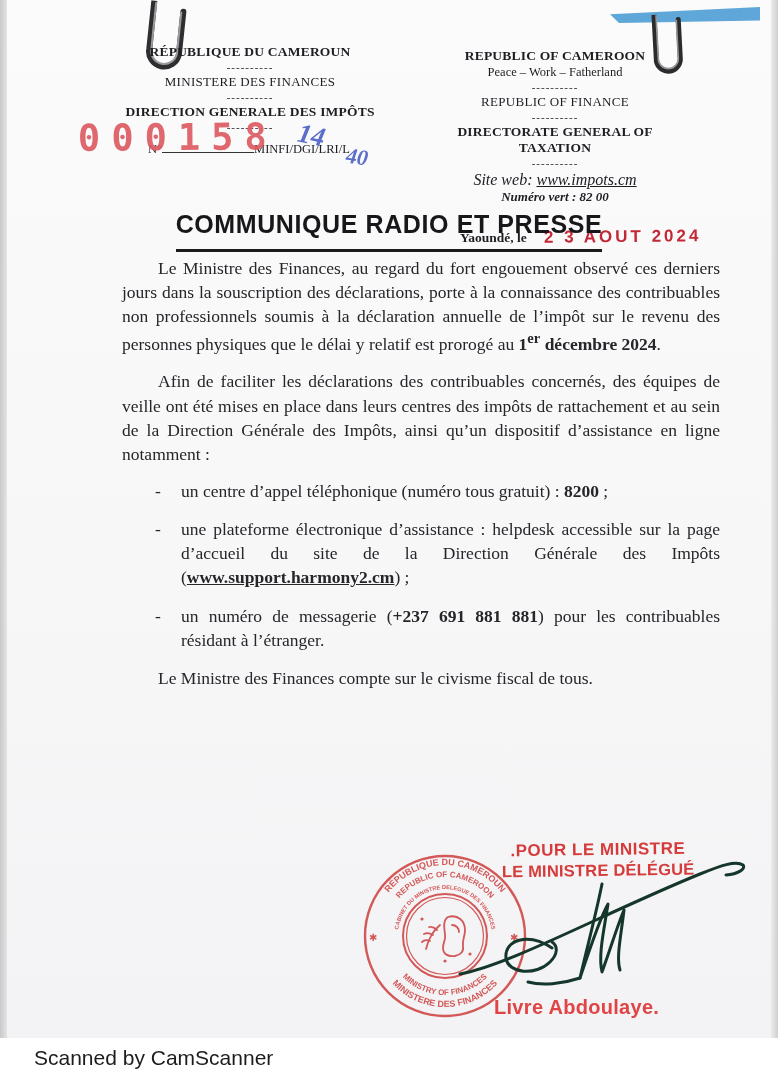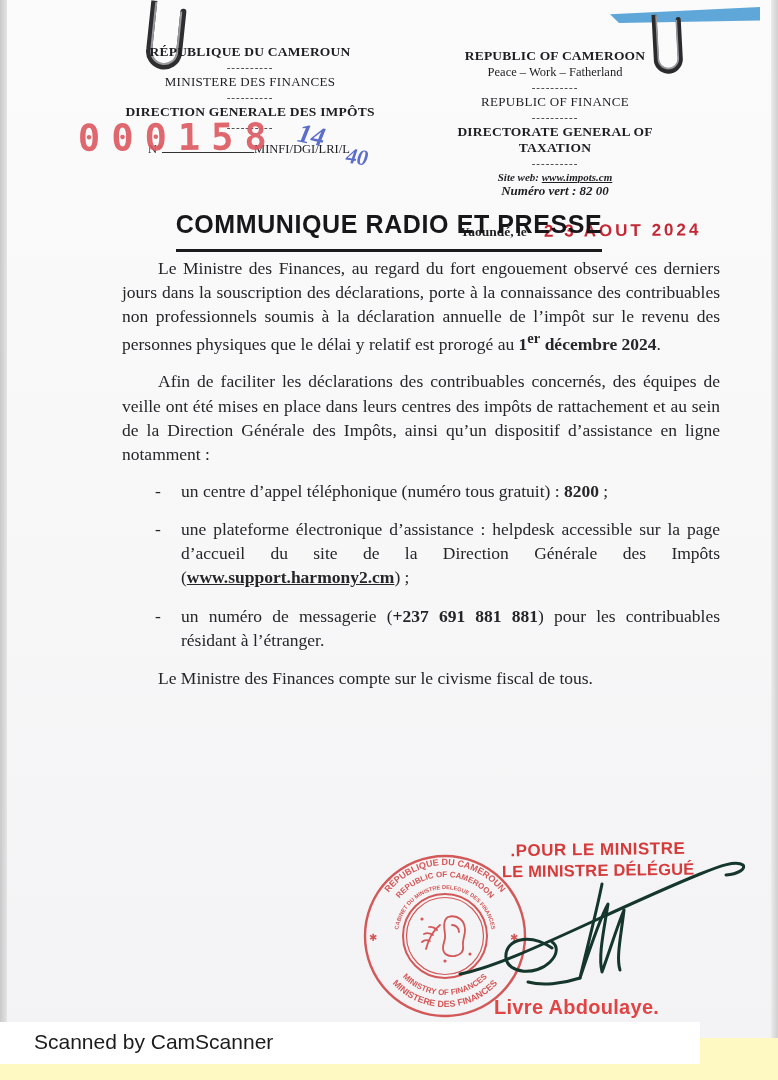--- a/index.html
+++ b/index.html
@@ -1,34 +1,34 @@
 <!DOCTYPE html>
 <html><head>
 <meta charset="utf-8">
 <style>
   html,body{margin:0;padding:0;background:#e9e9e9;}
-  .scan-page{position:relative;width:778px;height:1080px;background:#fef9c3;overflow:hidden;
+  .scan-page{position:relative;width:778px;height:1080px;background:#ffffff;overflow:hidden;
     font-family:"Liberation Serif", serif;color:#28282c;}
   .edge-left{position:absolute;left:0;top:0;width:7px;height:1038px;background:linear-gradient(90deg,#c9c9c9,#e4e4e4);}
   .edge-right{position:absolute;right:0;top:0;width:7px;height:1038px;background:linear-gradient(270deg,#cfcfcf,#ececec);}
   .paper{position:absolute;left:7px;top:0;width:764px;height:1038px;
     background:linear-gradient(180deg,#fbfbfc 0%,#f7f7f8 55%,#f3f2f4 100%);}
   .blue-strip{position:absolute;left:610px;top:7px;width:150px;height:16px;background:#5ea7d8;
     clip-path:polygon(0 45%,100% 0,100% 85%,6% 100%);}
   .paperclip{position:absolute;}
   
   .hdr{position:absolute;text-align:center;font-family:"Liberation Serif",serif;color:#1d1d22;}
   .hdr-left{left:120px;top:44px;width:260px;}
   .hdr-right{left:425px;top:48px;width:260px;}
   .h-country{font-weight:bold;font-size:13.5px;letter-spacing:.2px;}
   .h-motto{font-size:12.5px;margin-top:1px;}
   .h-sep{font-size:11px;letter-spacing:1px;line-height:10px;margin:2px 0;}
   .h-min{font-size:13px;margin-top:2px;letter-spacing:.3px;}
   .h-dir{font-weight:bold;font-size:13.5px;margin-top:2px;letter-spacing:.2px;}
-  .h-site{font-size:11px;font-weight:bold;font-style:italic;margin-top:3px;}
+  .h-site{font-size:16px;font-weight:normal;font-style:italic;margin-top:3px;}
   .h-site .url{text-decoration:underline;}
   .h-hot{font-size:13px;font-weight:bold;font-style:italic;}
   .ref-line{position:relative;margin-top:10px;font-size:12.5px;text-align:left;padding-left:28px;white-space:nowrap;}
   .ref-blank{display:inline-block;width:92px;border-bottom:1px solid #333;height:10px;}
   .stamp-number{position:absolute;left:-42px;top:-26px;font-family:"DejaVu Sans Mono",monospace;
     font-weight:bold;font-size:37px;color:#dd5b63;letter-spacing:11px;opacity:.92;transform:rotate(-.5deg);}
   .visa-1{position:absolute;left:178px;top:-22px;color:#4a5fc4;font-size:27px;font-style:italic;
     font-weight:bold;transform:rotate(12deg);opacity:.9;}
   .visa-2{position:absolute;left:226px;top:2px;color:#4a5fc4;font-size:22px;font-style:italic;
     font-weight:bold;transform:rotate(8deg);opacity:.9;}
@@ -54,21 +54,21 @@
   
   .sig-head{position:absolute;left:483px;top:840px;width:230px;color:#d63b3b;
     font-family:"Liberation Sans",sans-serif;font-weight:bold;text-align:center;transform:rotate(-.8deg);}
   .sig-head .l1{font-size:17px;letter-spacing:.5px;}
   .sig-head .l2{font-size:16.5px;letter-spacing:.2px;margin-top:1px;}
   .seal-svg{position:absolute;left:360px;top:851px;opacity:.88;}
   .sig-svg{position:absolute;left:452px;top:852px;}
   .signatory{position:absolute;left:494px;top:996px;color:#e04444;font-family:"Liberation Sans",sans-serif;
     font-weight:bold;font-size:20px;letter-spacing:.3px;}
   
-  .footer-bar{position:absolute;left:0;bottom:16px;width:700px;height:42px;background:#ffffff;}
+  .footer-bar{position:absolute;left:0;bottom:0;width:700px;height:42px;background:#ffffff;}
   .footer-bar span{position:absolute;left:34px;top:8px;font-family:"Liberation Sans",sans-serif;
     font-size:21px;color:#1c1c1c;}
 </style>
 </head>
 <body>
 
 <div class="scan-page">
   <div class="paper"></div>
   <div class="edge-left"></div>
   <div class="edge-right"></div>

